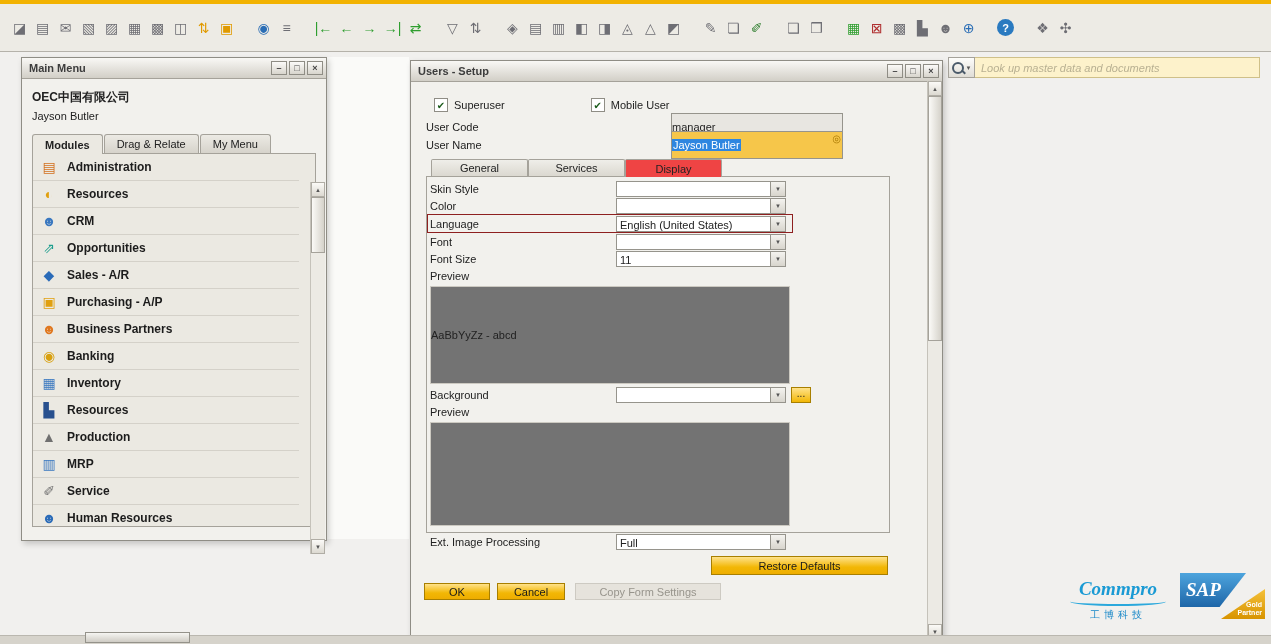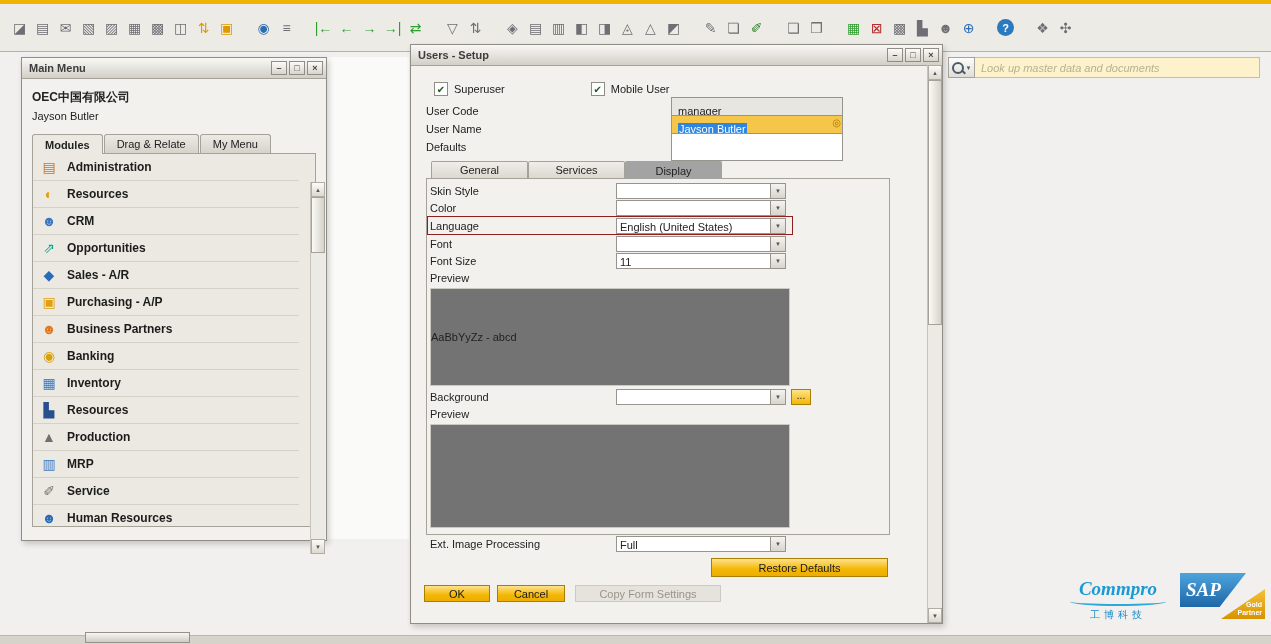--- a/index.html
+++ b/index.html
@@ -49,32 +49,32 @@
     border:1px solid #a5a29a;box-sizing:border-box}
   
   .su-body{position:relative;height:557px;overflow:hidden}
   .cb-row{display:flex;align-items:center;margin:16px 0 6px 23px}
   .cb{width:12px;height:12px;background:#fff;border:1px solid #8f8d85;display:inline-flex;
     align-items:center;justify-content:center;font-size:10px;color:#1c5c1c;box-sizing:content-box}
   .cb-label{margin-left:6px;font-size:11px}
   .cb-gap{margin-left:86px}
   .frow{display:flex;align-items:center;height:17px;margin:0 0 1px 15px}
   .flabel{width:245px;font-size:11px}
-  .tinput{width:172px;height:28px;border:1px solid #96948c;font-size:11px;padding:0 6px;
+  .tinput{width:172px;height:28px;border:1px solid #96948c;font-size:11px;padding:0 0;
     display:flex;align-items:center;box-sizing:border-box;position:relative}
   .tinput.gray{background:#e8e6e1}
   .tinput.white{background:#fff}
   .tinput.gold{background:#f6c64a}
   .sel-text{background:#2e86e0;color:#fff;padding:0 1px;white-space:nowrap}
   .cfl{position:absolute;right:1px;top:1px;color:#a87800;font-size:10px;line-height:12px}
   .su-tabs{display:flex;margin:6px 0 0 20px;position:relative;z-index:2}
   .su-tab{width:97px;height:17px;display:flex;align-items:center;justify-content:center;
     border:1px solid #a5a29a;border-bottom:none;background:linear-gradient(#efeee9,#dbd8d0);
     border-radius:2px 2px 0 0;font-size:11px;box-sizing:border-box}
-  .su-tab.active{background:#a3a3a3;height:18px;margin-bottom:-1px}
+  .su-tab.active{background:#ef4444;height:18px;margin-bottom:-1px}
   .groupbox{margin-left:15px;width:464px;border:1px solid #a5a29a;box-sizing:border-box;
     padding:3px 0 4px 0;position:relative;z-index:1}
   .grow{display:flex;align-items:center;height:17px;padding-left:3px}
   .glabel{width:186px;font-size:11px}
   .grow.hl{border:1px solid #8e2020;height:19px;width:366px;box-sizing:border-box;
     padding-left:2px;margin-left:0}
   .dd{display:inline-flex;width:170px;height:16px;background:#fff;border:1px solid #96948c;
     align-items:flex-end;box-sizing:border-box}
   .dd-val{flex:1;padding-left:3px;font-size:11px;white-space:nowrap;overflow:hidden}
   .dd-btn{width:14px;align-self:stretch;background:linear-gradient(#f4f3ef,#d8d5cd);
@@ -274,21 +274,21 @@
         </div>
       </div>
     <div class="sb" style="right:1px;top:103px;height:372px">
       <span class="sb-btn sb-up">▲</span>
       <span class="sb-thumb" style="top:15px;height:56px"></span>
       <span class="sb-btn sb-down">▼</span>
     </div>
   </div>
 </div>
 
-<div class="win" style="left:410px;top:44px;width:531px;height:578px">
+<div class="win" style="left:410px;top:60px;width:531px;height:578px">
   <div class="titlebar">
     <span class="title-text">Users - Setup</span>
     <span class="win-controls">
       <span class="win-btn">–</span>
       <span class="win-btn">□</span>
       <span class="win-btn">×</span>
     </span>
   </div>
   <div class="su-body">
 
@@ -309,24 +309,20 @@
     </div>
 
     <div class="frow">
       <span class="flabel">User Name</span>
       <span class="tinput gold">
         <span class="sel-text">Jayson Butler</span>
         <span class="cfl">◎</span>
       </span>
     </div>
 
-    <div class="frow">
-      <span class="flabel">Defaults</span>
-      <span class="tinput white"></span>
-    </div>
 
     <div class="su-tabs">
         <div class="su-tab">General</div>
         <div class="su-tab">Services</div>
         <div class="su-tab active">Display</div>
       </div>
 
     <div class="groupbox">
       <div class="grow">
         <span class="glabel">Skin Style</span>

